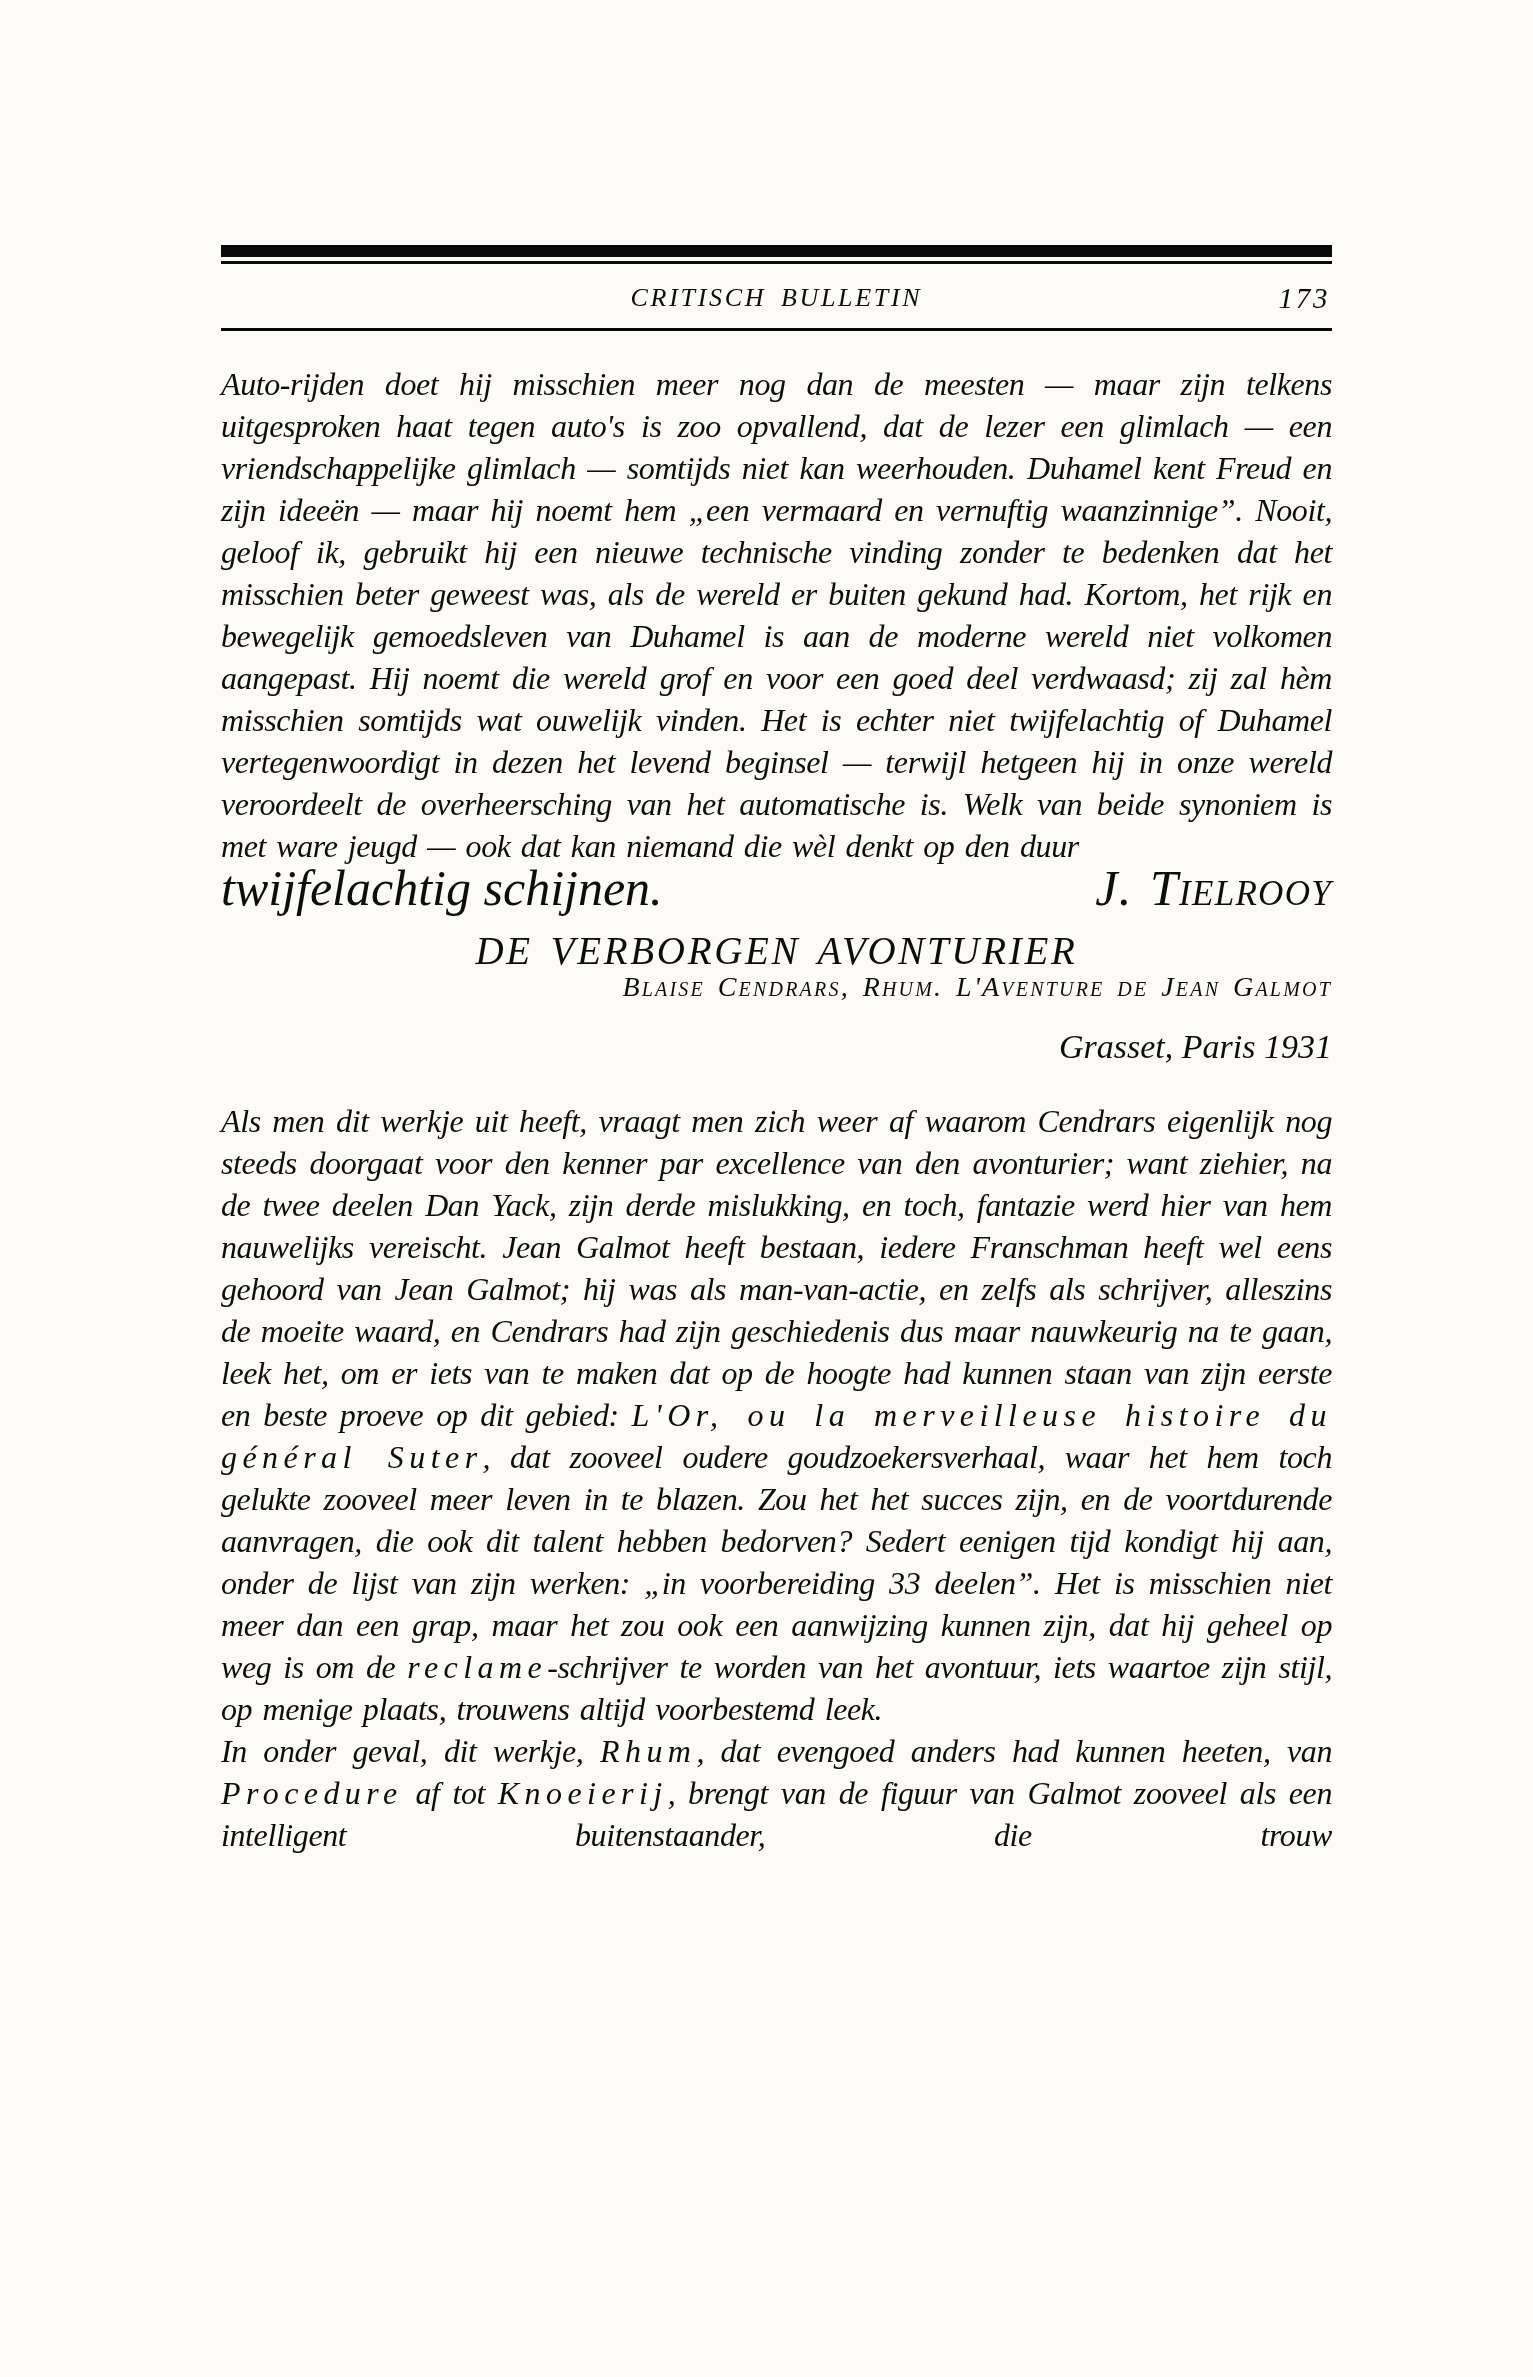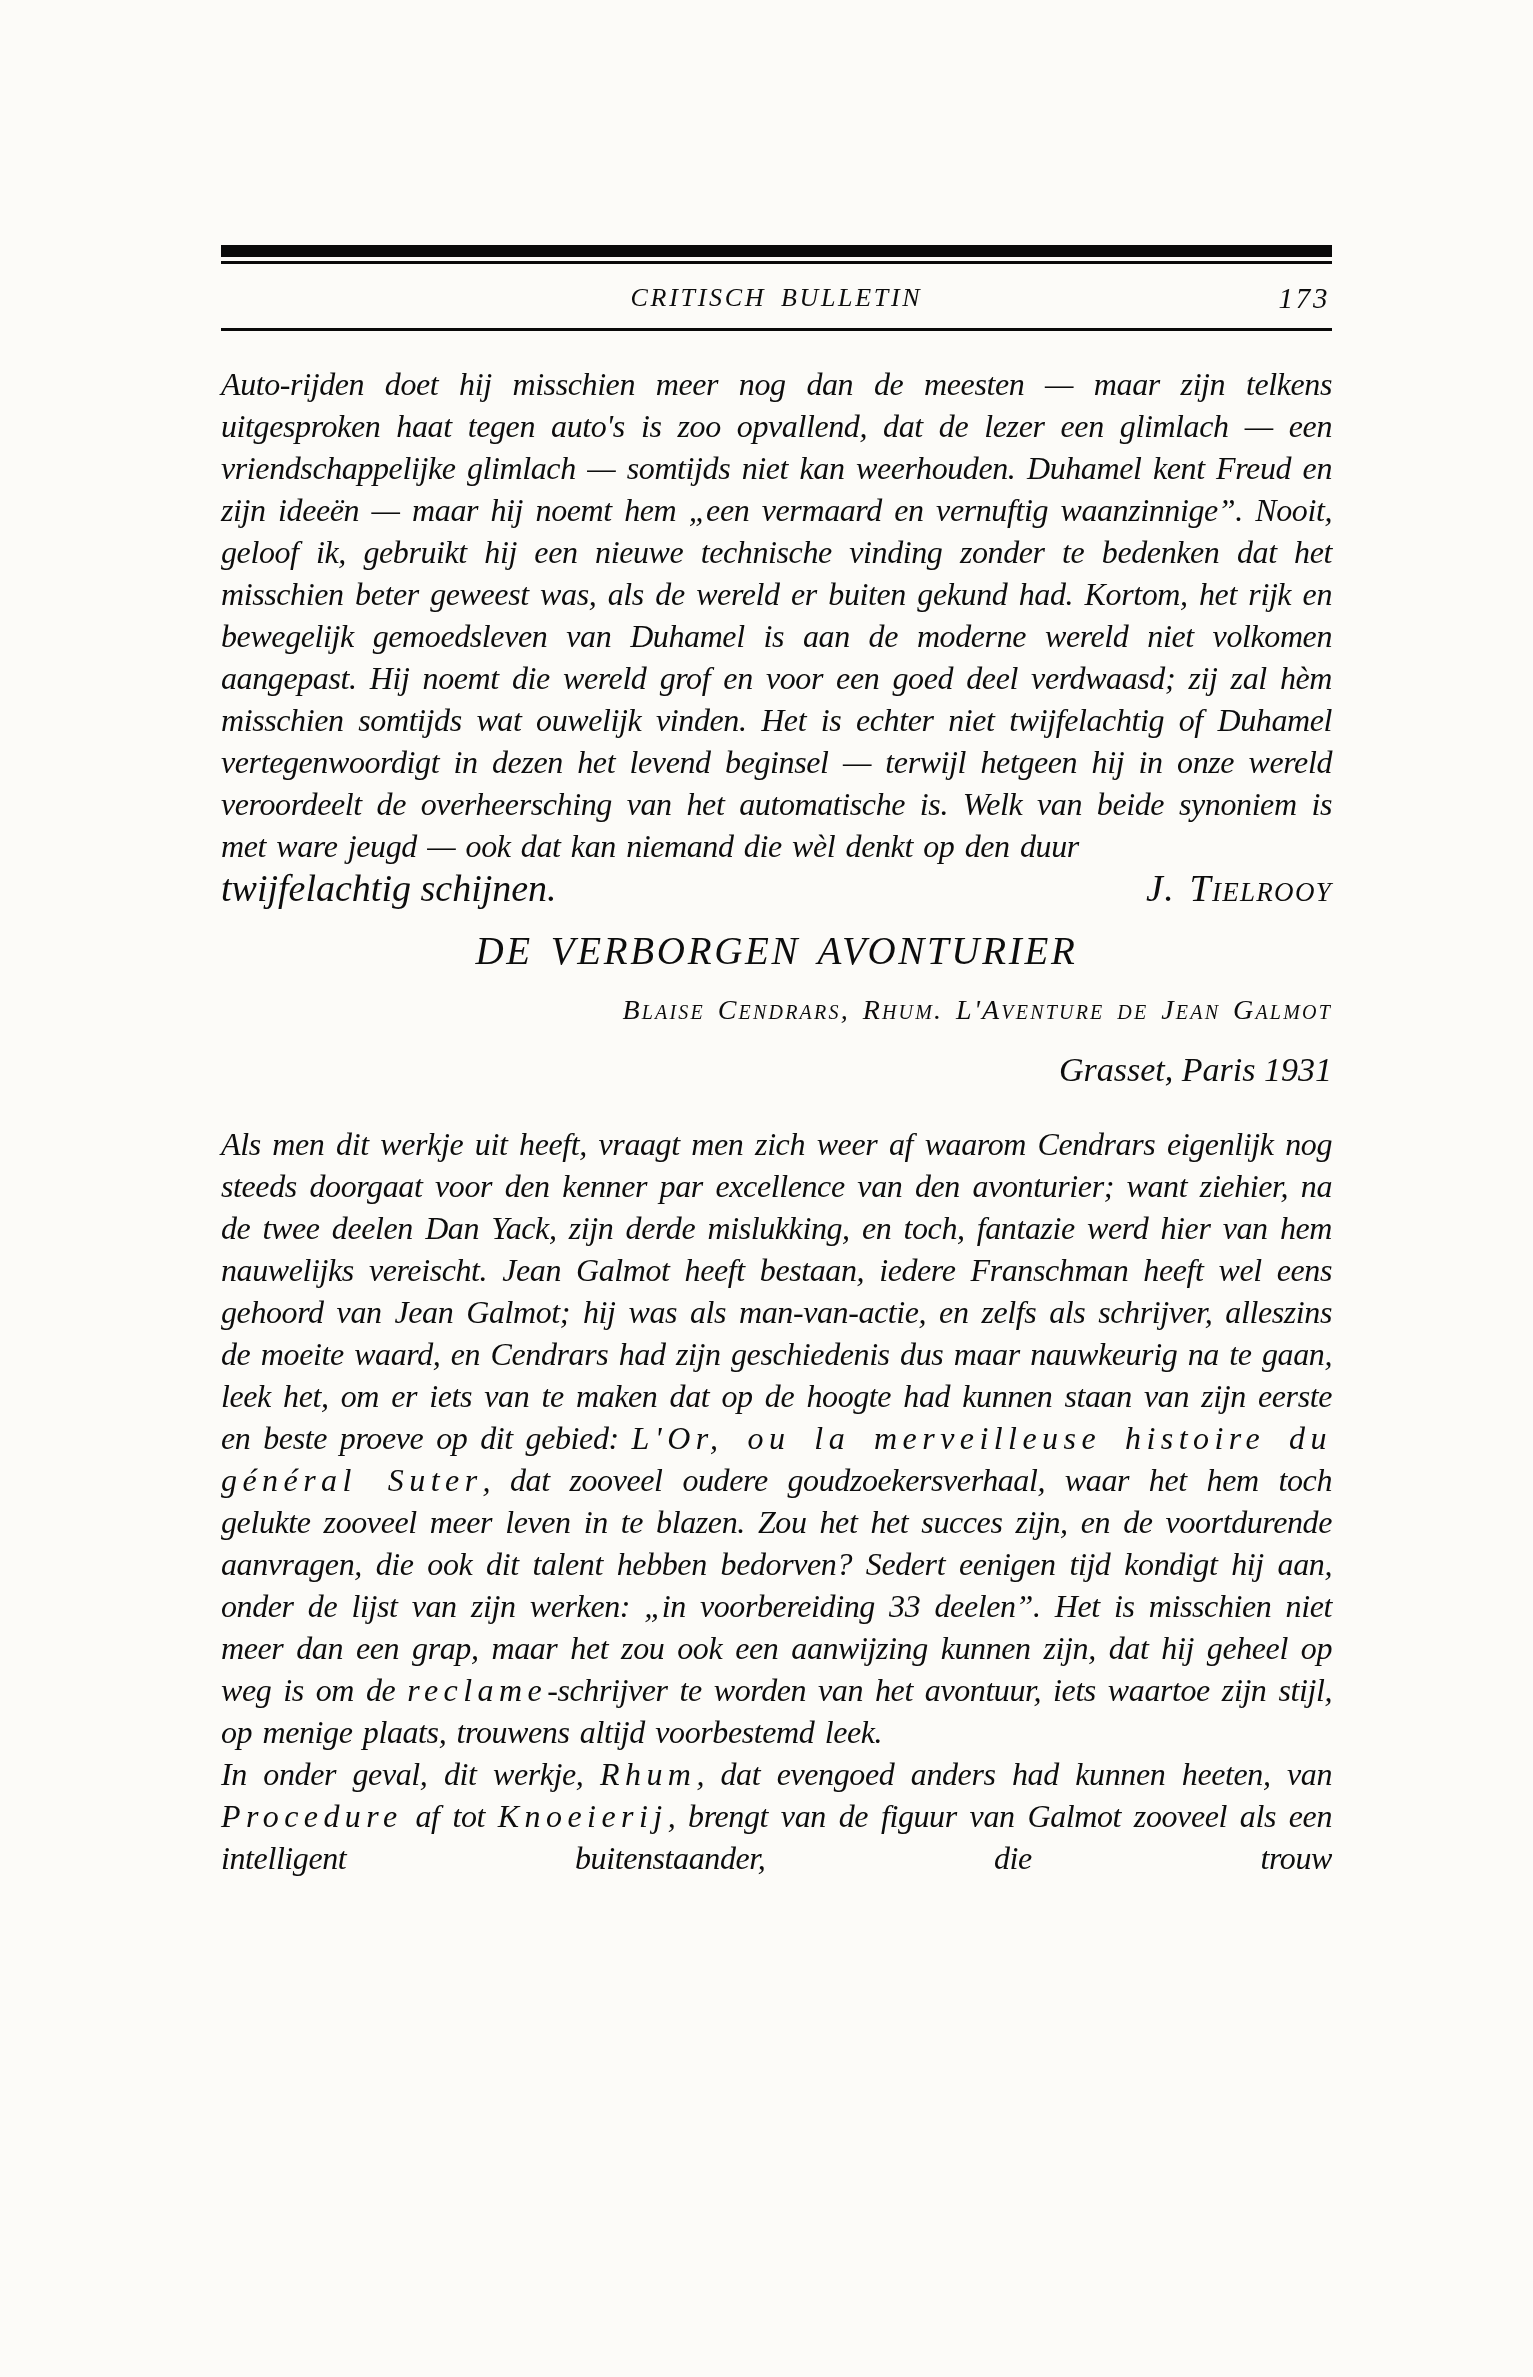--- a/index.html
+++ b/index.html
@@ -60,39 +60,38 @@
     font-size: 32px;
     line-height: 42px;
     letter-spacing: -0.4px;
     word-spacing: 2.7px;
     text-align: justify;
   }
   .sig-row {
     display: flex;
     justify-content: space-between;
     align-items: flex-start;
-    font-size: 38px;
+    font-size: 50px;
     line-height: 42px;
   }
   .signature {
     font-variant: small-caps;
     letter-spacing: 1.3px;
     word-spacing: 3.6px;
   }
   .section-title {
     margin: 20px 0 0 0;
     font-weight: normal;
     text-align: center;
     font-size: 39px;
     line-height: 43px;
     letter-spacing: 2.7px;
     word-spacing: 5.4px;
   }
   .book-line {
-    margin-top: 23px;
     text-align: right;
     font-variant: small-caps;
     font-size: 28px;
     line-height: 30.5px;
     letter-spacing: 2.2px;
     word-spacing: 3.6px;
   }
   .imprint {
     margin-top: 24px;
     text-align: right;

